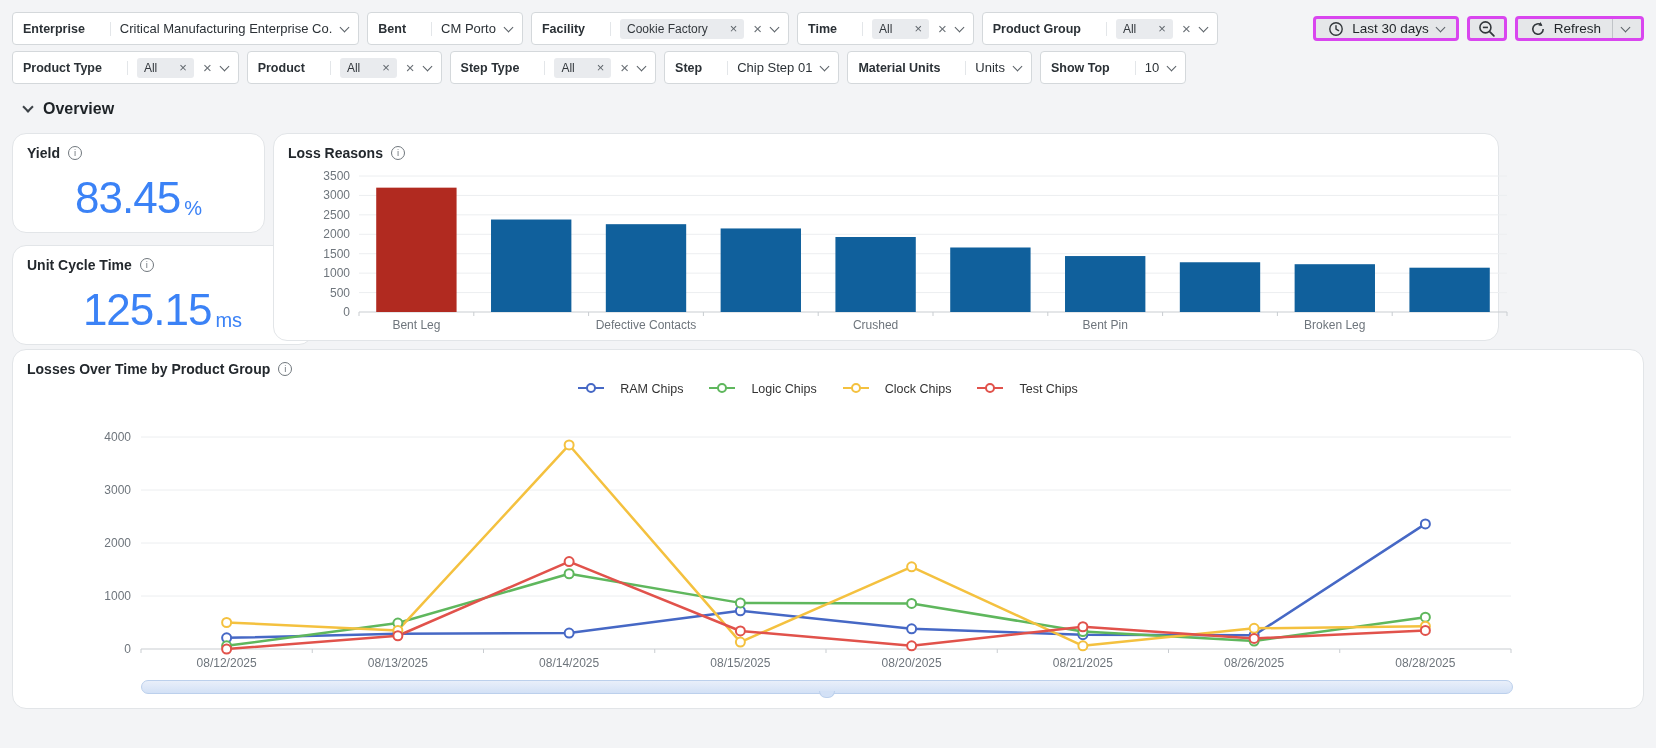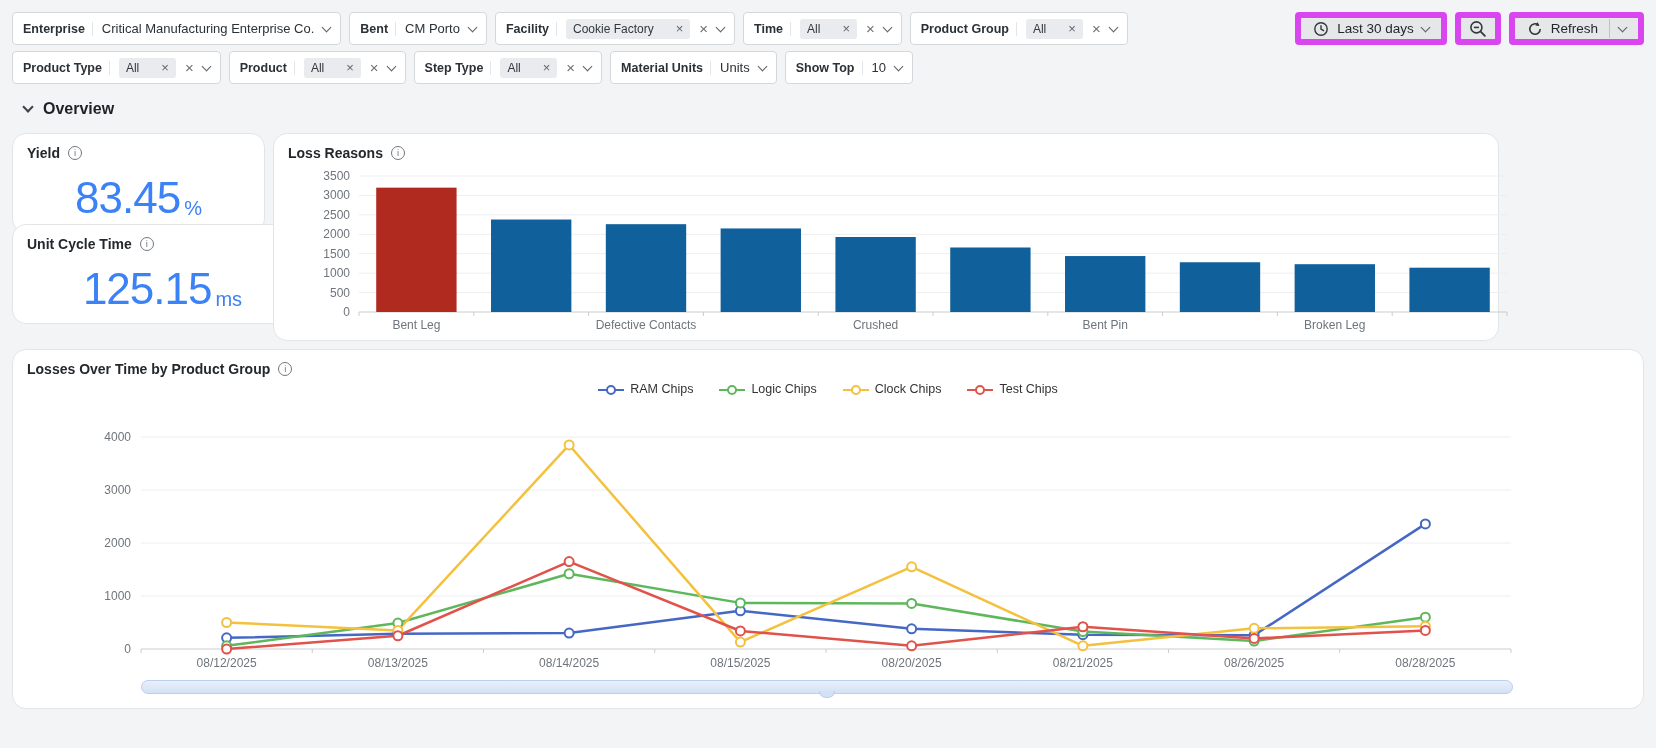--- a/index.html
+++ b/index.html
@@ -5,56 +5,56 @@
   *{box-sizing:border-box}
   html,body{margin:0;padding:0}
   body{width:1656px;height:748px;background:#f3f4f6;font-family:"Liberation Sans",sans-serif;color:#24292e;position:relative;overflow:hidden}
 
   
   .frow{position:absolute;left:12px;right:12px;display:flex;align-items:center;gap:8px}
   #row1{top:12px}
   #row2{top:51px}
   .fgroup{display:flex;gap:8px;align-items:center}
   .filter{display:flex;align-items:center;height:33px;background:#fff;border:1px solid #d4d8db;border-radius:4px;padding:0 10px;font-size:13px;color:#2b3136;cursor:pointer;white-space:nowrap}
-  .f-label{font-weight:700;font-size:12.5px;padding-right:7px;margin-right:9px;border-right:1px solid #e3e6e9}
+  .f-label{font-weight:700;font-size:12.5px;padding-right:25px;margin-right:9px;border-right:1px solid #e3e6e9}
   .f-value{margin-right:9px}
   .f-tag{display:inline-flex;align-items:center;gap:22px;background:#e9ebee;border-radius:3px;padding:3px 7px;font-size:12px;margin-right:9px;color:#33383d}
   .tag-x{color:#5f656b;font-size:13px;line-height:1}
   .f-clear{color:#6b7177;font-size:15px;margin-right:9px;line-height:1}
   .chev{width:7px;height:7px;border-right:1.5px solid #5a6066;border-bottom:1.5px solid #5a6066;transform:rotate(45deg);display:inline-block;flex:none;margin-top:-3px}
 
   
   .toolbar{margin-left:auto;display:flex;gap:8px;align-items:center}
-  .tbtn{height:33px;display:flex;align-items:center;gap:8px;padding:0 12px;background:#e5e7e9;border:6px solid #d946ef;border-radius:4px;font-size:13.5px;color:#23272b;cursor:pointer}
+  .tbtn{height:25px;display:flex;align-items:center;gap:8px;padding:0 12px;background:#e5e7e9;border:3px solid #d946ef;border-radius:4px;font-size:13.5px;color:#23272b;cursor:pointer}
   .tbtn.icon-only{padding:0 8px}
   .split-sep{width:1px;height:19px;background:#c0c4c8;margin:0 1px 0 3px}
 
   
   .section-head{position:absolute;left:24px;top:100px;display:flex;align-items:center;gap:11px;cursor:pointer}
   .chev.big{width:8px;height:8px;border-width:2px;border-color:#3c4247;margin-top:-5px}
   .section-title{font-size:16px;font-weight:700;color:#1d2226}
 
   
   .card{position:absolute;background:#fff;border:1px solid #e2e5e8;border-radius:14px}
   #yield-card{left:12px;top:133px;width:253px;height:100px}
-  #uct-card{left:12px;top:224px;width:301px;height:100px}
+  #uct-card{left:12px;top:245px;width:301px;height:100px}
   #loss-card{left:273px;top:133px;width:1226px;height:208px}
   #time-card{left:12px;top:349px;width:1632px;height:360px}
   .card-title-row{display:flex;align-items:center;gap:8px;padding:11px 14px 0}
   .card-title{font-size:14px;font-weight:700;color:#23282d}
   .info{width:14px;height:14px;border:1px solid #70777d;border-radius:50%;display:inline-flex;align-items:center;justify-content:center;font-size:9.5px;color:#70777d;flex:none;cursor:pointer;line-height:1}
 
   .kpi-value{position:absolute;left:0;right:0;top:30px;bottom:0;display:flex;align-items:center;justify-content:center;gap:4px}
   .kpi-value .num{font-size:44px;letter-spacing:-1px}
   .kpi-value .unit{font-size:20px;align-self:flex-end;margin-bottom:12px}
 
   
   #bar-mount{position:absolute;left:0;top:34px}
   #legend-row{position:absolute;left:0;right:0;top:32px;display:flex;justify-content:center;gap:26px}
-  .legend-item{display:flex;align-items:flex-end;gap:6px;font-size:12.5px;color:#333;cursor:pointer}
+  .legend-item{display:flex;align-items:flex-start;gap:16px;font-size:12.5px;color:#333;cursor:pointer}
   #line-mount{position:absolute;left:12px;top:56px}
   svg{display:block}
   svg text{font-family:"Liberation Sans",sans-serif;font-size:12px;fill:#6e757c}
   .legend-item svg{display:inline-block}
 
   
   #dz{position:absolute;left:128px;top:330px;width:1372px;height:14px;border:1px solid #bcd0ec;border-radius:7px;background:linear-gradient(#e9effa,#d3e1f6);cursor:pointer}
   .dz-notch{position:absolute;left:50%;bottom:-5px;width:16px;height:7px;margin-left:-8px;background:#d3e1f6;border:1px solid #bcd0ec;border-top:none;border-radius:0 0 8px 8px}
 </style>
 </head>
@@ -150,20 +150,25 @@
       <span class="f-clear">×</span>
       <span class="chev"></span>
     </div>
     <div class="filter">
       <span class="f-label">Step Type</span>
       <span class="f-tag">
         <span>All</span>
         <span class="tag-x">×</span>
       </span>
       <span class="f-clear">×</span>
+      <span class="chev"></span>
+    </div>
+    <div class="filter">
+      <span class="f-label">Step</span>
+      <span class="f-value">Chip Step 01</span>
       <span class="chev"></span>
     </div>
     <div class="filter">
       <span class="f-label">Material Units</span>
       <span class="f-value">Units</span>
       <span class="chev"></span>
     </div>
     <div class="filter">
       <span class="f-label">Show Top</span>
       <span class="f-value">10</span>

